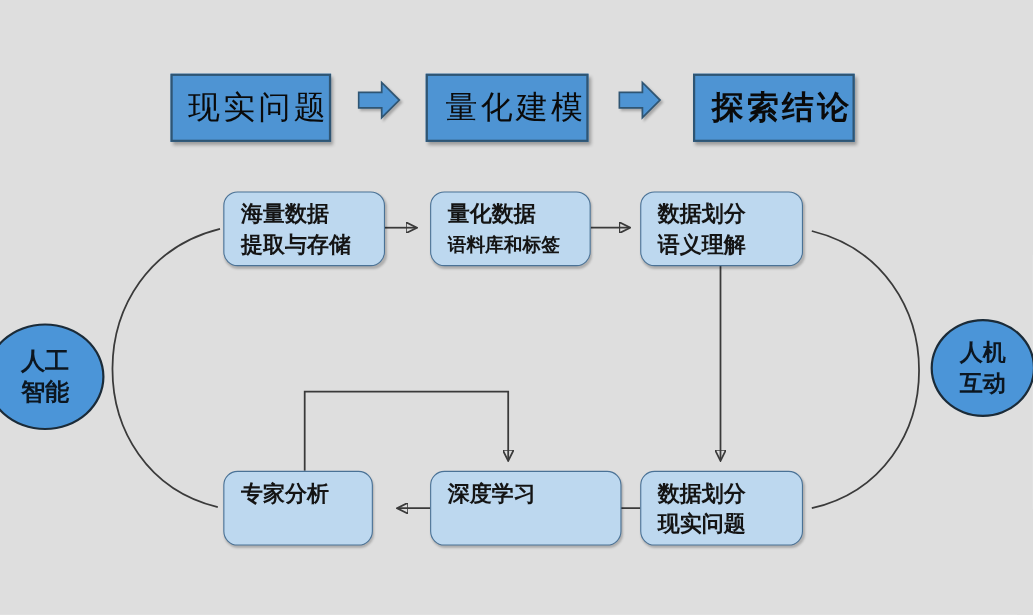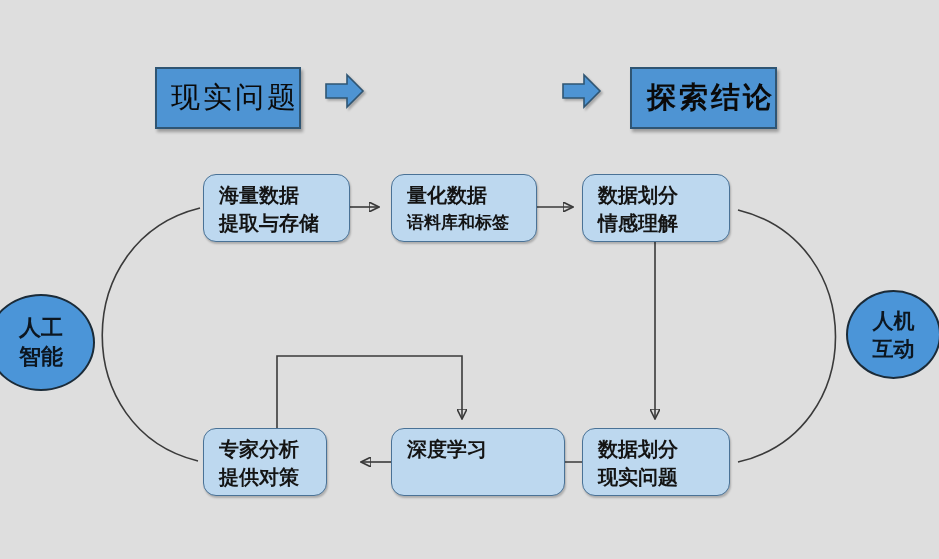--- a/index.html
+++ b/index.html
@@ -87,43 +87,45 @@
     <line x1="391" y1="462" x2="362" y2="462" marker-end="url(#ah)"></line>
     <polyline points="277,428 277,356 462,356 462,418" marker-end="url(#ah)"></polyline>
   </svg>
 
   <div class="solid-box" style="left:155px;top:67px;width:146px;">
     <span>现实问题</span>
   </div>
   <svg class="block-arrow" style="left:325px;top:73px;" width="40" height="36" viewBox="0 0 40 36">
     <polygon points="1,11 22,11 22,2 38,18 22,34 22,25 1,25"></polygon>
   </svg>
+  <div class="solid-box" style="left:387px;top:67px;width:148px;">
+    <span>量化建模</span>
+  </div>
   <svg class="block-arrow" style="left:562px;top:73px;" width="40" height="36" viewBox="0 0 40 36">
     <polygon points="1,11 22,11 22,2 38,18 22,34 22,25 1,25"></polygon>
   </svg>
   <div class="solid-box" style="left:630px;top:67px;width:147px;font-weight:bold;">
     <span>探索结论</span>
   </div>
 
   <div class="node" style="left:391px;top:174px;width:146px;">
     <span class="l1">量化数据</span>
     <span class="l2 small">语料库和标签</span>
   </div>
   <div class="node" style="left:203px;top:174px;width:147px;">
     <span class="l1">海量数据</span>
     <span class="l2">提取与存储</span>
   </div>
   <div class="node" style="left:582px;top:174px;width:148px;">
     <span class="l1">数据划分</span>
-    <span class="l2">情感理解</span>
+    <span class="l2">语义理解</span>
   </div>
 
-  <div class="node" style="left:203px;top:428px;width:124px;">
+  <div class="node" style="left:203px;top:428px;width:136px;">
     <span class="l1">专家分析</span>
-    <span class="l2">提供对策</span>
   </div>
   <div class="node" style="left:391px;top:428px;width:174px;">
     <span class="l1">深度学习</span>
   </div>
   <div class="node" style="left:582px;top:428px;width:148px;">
     <span class="l1">数据划分</span>
     <span class="l2">现实问题</span>
   </div>
 
   <div class="circle" style="left:-13px;top:294px;width:108px;height:97px;">

